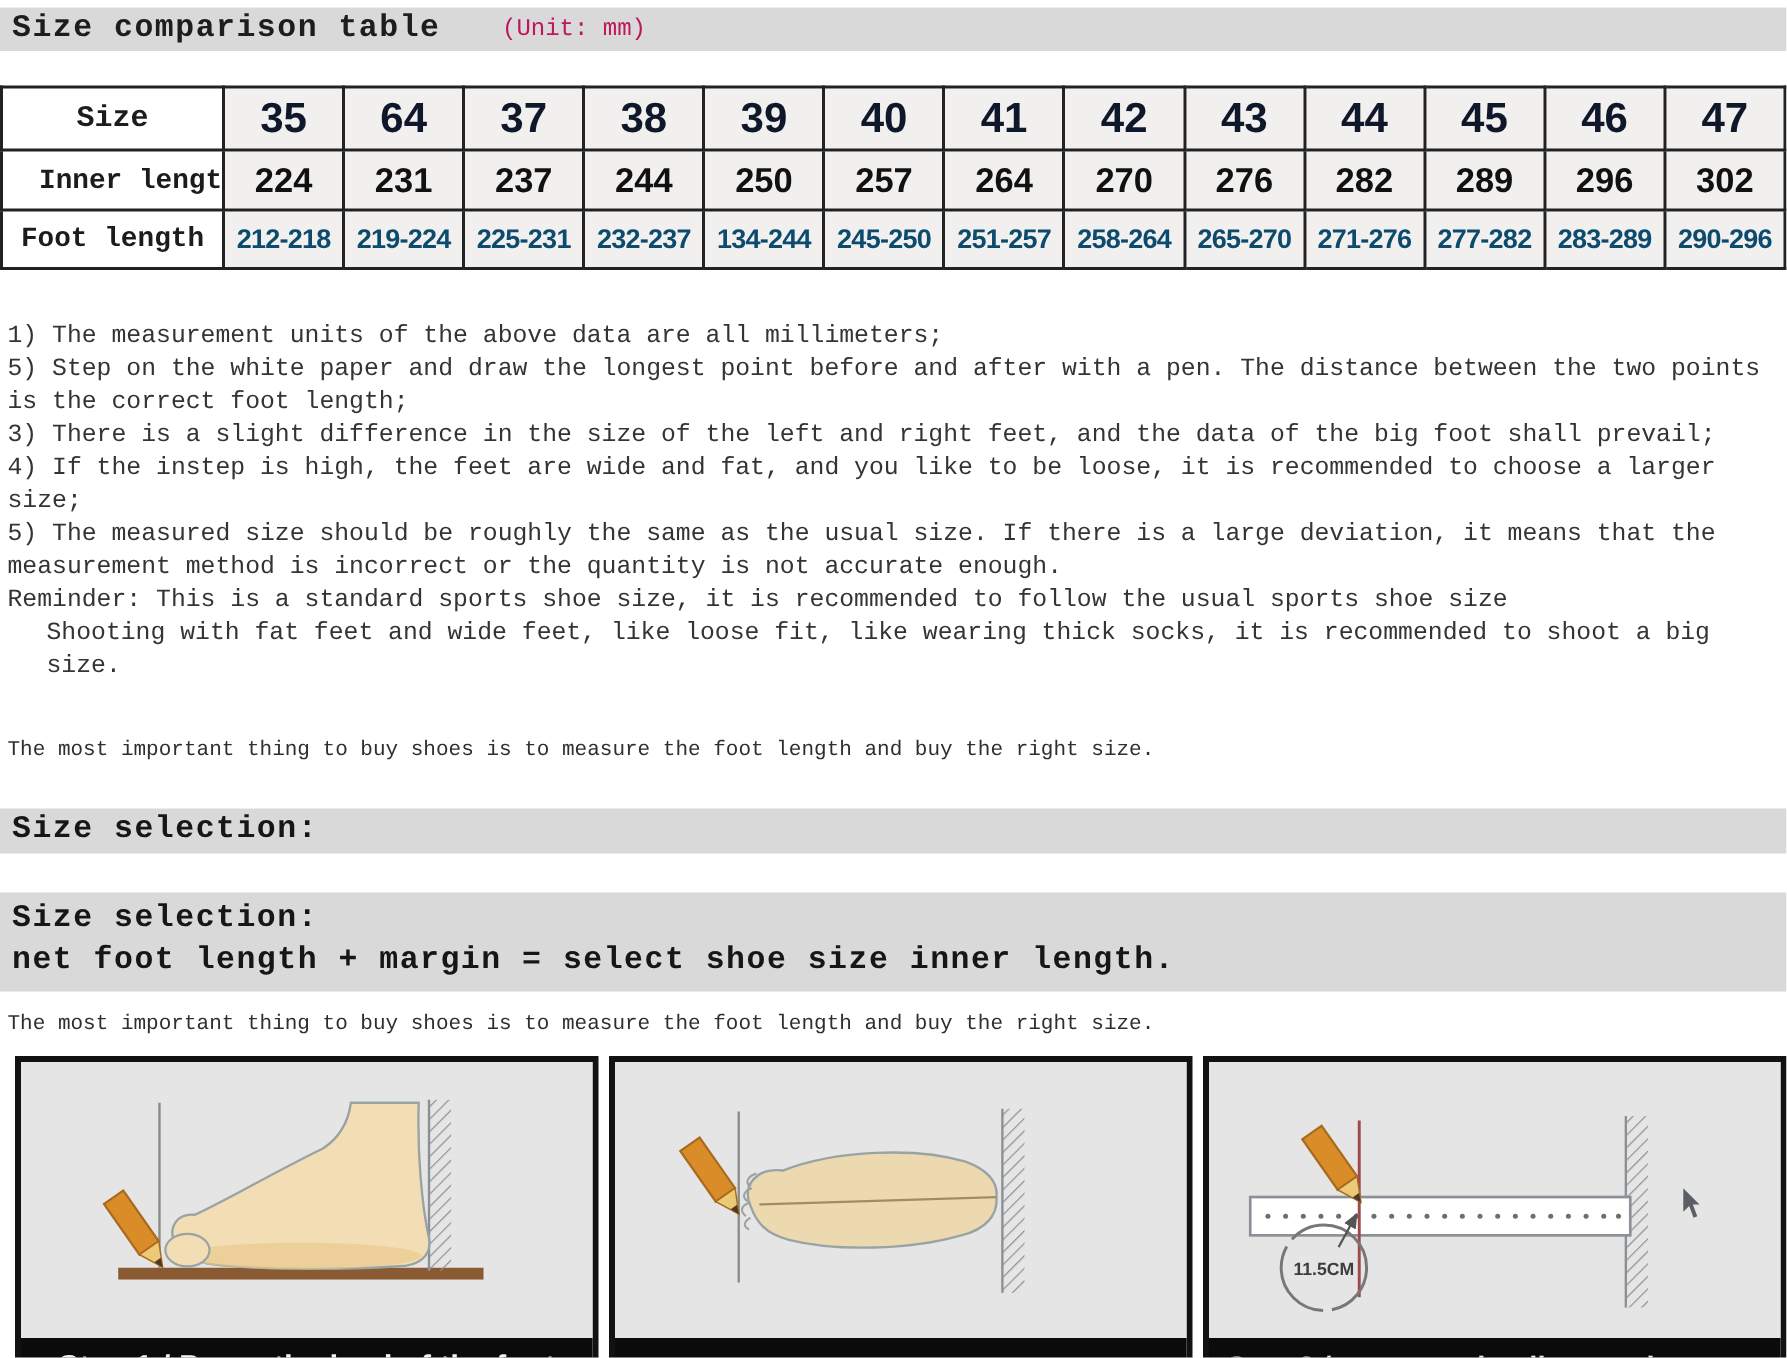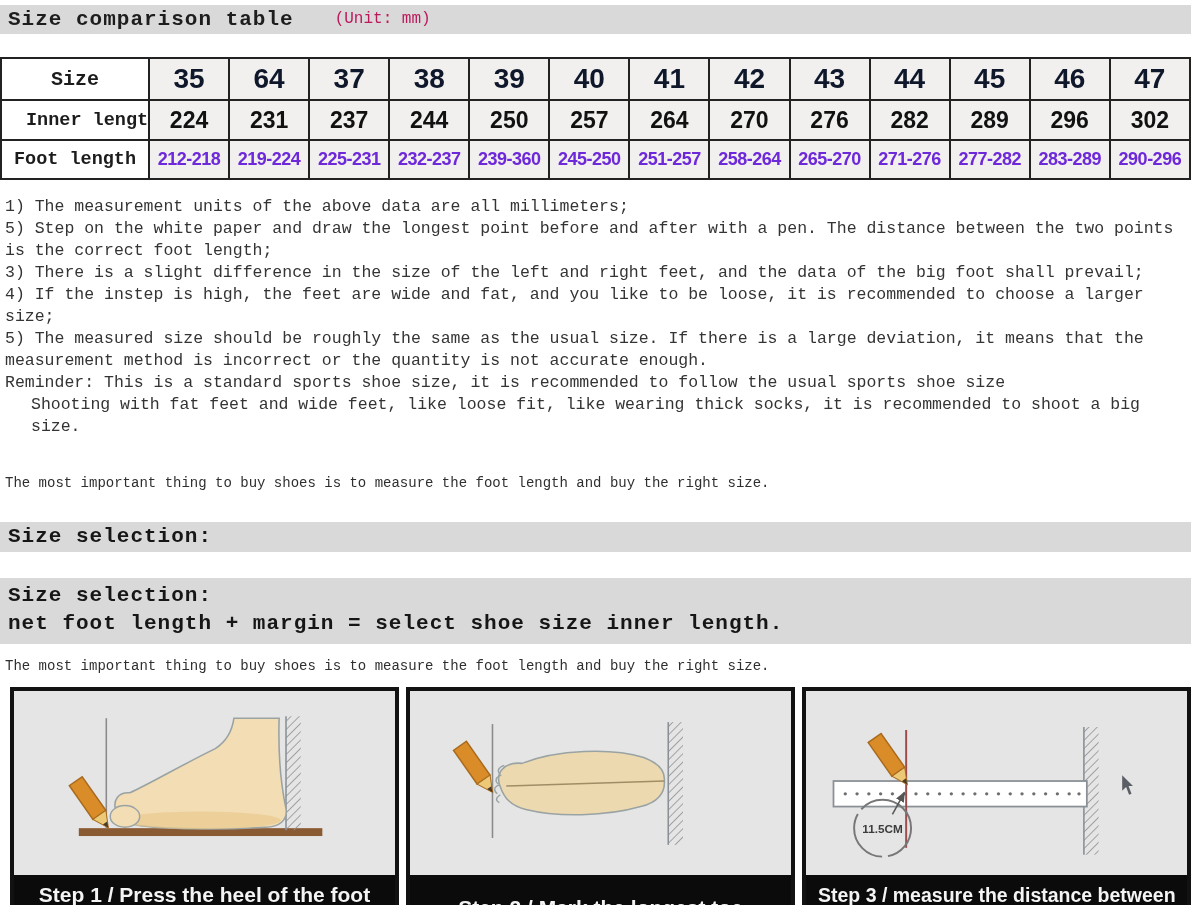--- a/index.html
+++ b/index.html
@@ -10,25 +10,25 @@
   .title-bar .t{font:bold 21px/29px "Liberation Mono",monospace;color:#1d1d1d;letter-spacing:1px;}
   .title-bar .u{font:16px/29px "Liberation Mono",monospace;color:#be185d;margin-left:10px;}
 
   table.size-table{border-collapse:collapse;table-layout:fixed;width:1191px;margin-top:23px;}
   table.size-table td{border:2px solid #222;text-align:center;background:#f1f0ee;overflow:hidden;white-space:nowrap;}
   table.size-table td.lbl{background:#fff;font-family:"Liberation Mono",monospace;font-weight:bold;color:#1c1c1c;}
   tr.r-size td{height:38px;font:bold 28px "Liberation Sans",sans-serif;color:#0f172a;}
   tr.r-size td.lbl{font:bold 20px "Liberation Mono",monospace;text-align:center;}
   tr.r-inner td{height:36px;font:bold 23px "Liberation Sans",sans-serif;color:#111;}
   tr.r-inner td.lbl{font:bold 18.5px "Liberation Mono",monospace;padding-left:24px;}
-  tr.r-foot td{height:35px;font:bold 18px "Liberation Sans",sans-serif;letter-spacing:-0.5px;color:#6d28d9;}
+  tr.r-foot td{height:35px;font:bold 18px "Liberation Sans",sans-serif;letter-spacing:-0.5px;color:#0c4a6e;}
   tr.r-foot td.lbl{font:bold 18.5px "Liberation Mono",monospace;letter-spacing:0;}
   col.c-first{width:148px;}
 
-  .notes{margin-top:16px;padding-left:5px;width:1182px;font:16.5px/22px "Liberation Mono",monospace;color:#343434;}
+  .notes{margin-top:33px;padding-left:5px;width:1182px;font:16.5px/22px "Liberation Mono",monospace;color:#343434;}
   .notes div{white-space:normal;}
   .notes .indent{padding-left:26px;}
 
   .important{margin-top:36px;padding-left:5px;font:14px/18px "Liberation Mono",monospace;color:#2f2f2f;}
 
   .bar2{margin-top:30px;height:30px;background:#d9d9d9;display:flex;align-items:center;padding-left:8px;
         font:bold 21px/30px "Liberation Mono",monospace;color:#161616;letter-spacing:1px;}
 
   .sel-block{margin-top:26px;background:#d9d9d9;padding:4px 0 6px 8px;}
   .sel-block .l1{font:bold 21px/28px "Liberation Mono",monospace;color:#161616;letter-spacing:1px;}
@@ -103,21 +103,21 @@
     <td>289</td>
     <td>296</td>
     <td>302</td>
   </tr>
   <tr class="r-foot">
     <td class="lbl">Foot length</td>
     <td>212-218</td>
     <td>219-224</td>
     <td>225-231</td>
     <td>232-237</td>
-    <td>239-360</td>
+    <td>134-244</td>
     <td>245-250</td>
     <td>251-257</td>
     <td>258-264</td>
     <td>265-270</td>
     <td>271-276</td>
     <td>277-282</td>
     <td>283-289</td>
     <td>290-296</td>
   </tr>
   </tbody>

